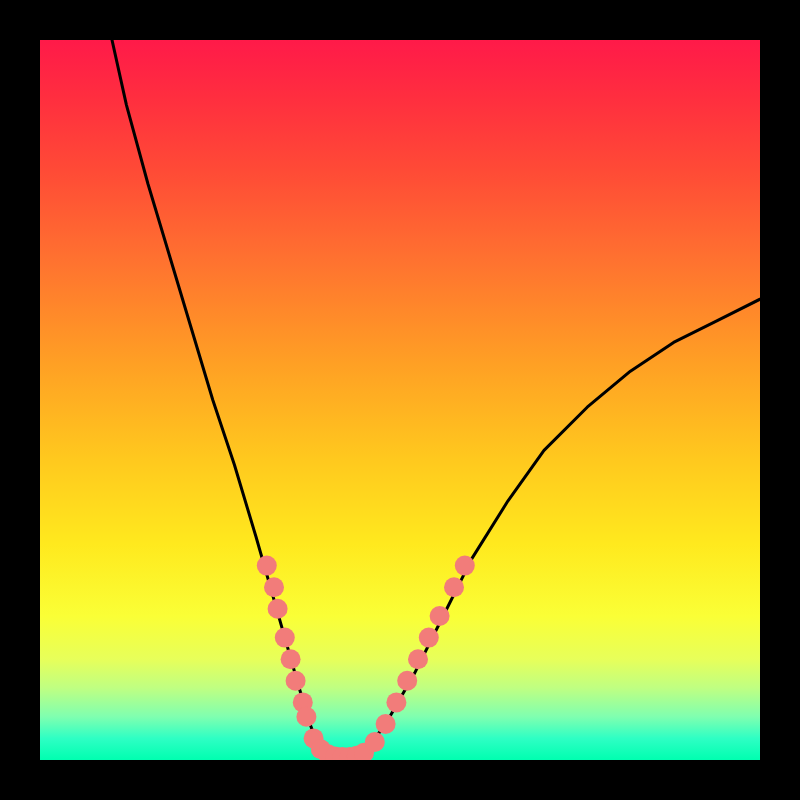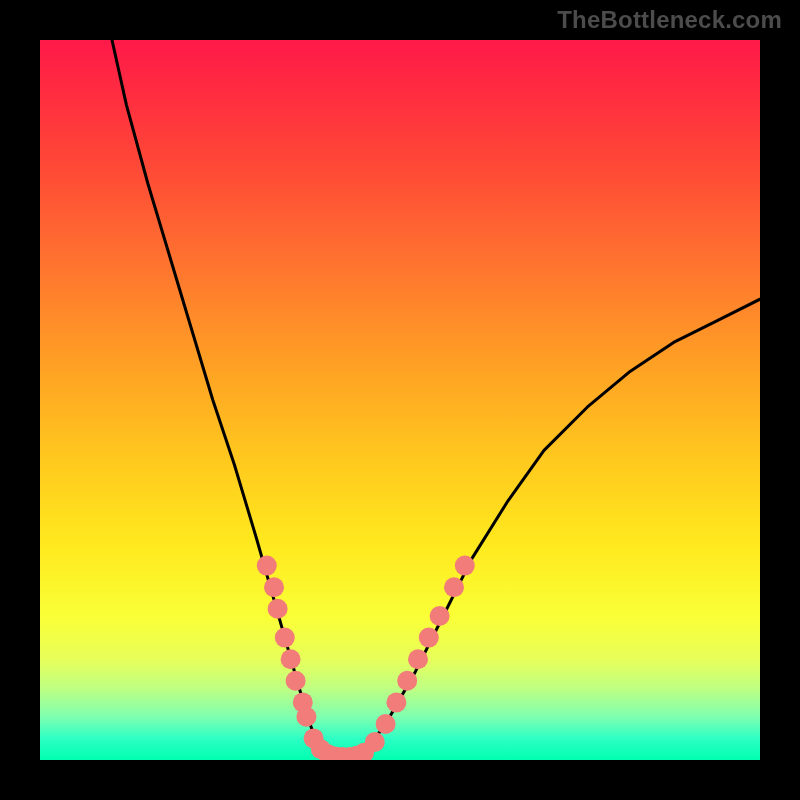--- a/index.html
+++ b/index.html
@@ -58,21 +58,20 @@
     font-size: 24px;
     font-weight: 600;
     color: #4c4c4c;
     letter-spacing: 0.2px;
   }
 </style>
 </head>
 <body>
 
 <div class="stage">
-  <div class="watermark">TheBottleneck.com</div>
   <div class="plot">
     <div class="gradient"></div>
     <svg class="curve" viewBox="0 0 720 720" preserveAspectRatio="none">
       <g id="line-group">
           <path d="M72.0 0.0 L86.4 64.8 L108.0 144.0 L129.6 216.0 L151.2 288.0 L172.8 360.0 L194.4 424.8 L216.0 496.8 L230.4 547.2 L244.8 597.6 L259.2 648.0 L270.0 684.0 L280.8 712.8 L295.2 720.0 L309.6 720.0 L324.0 712.8 L345.6 684.0 L374.4 633.6 L403.2 576.0 L432.0 518.4 L468.0 460.8 L504.0 410.4 L547.2 367.2 L590.4 331.2 L633.6 302.4 L676.8 280.8 L720.0 259.2" fill="none" stroke="#000000" stroke-width="3" stroke-linecap="round" stroke-linejoin="round"></path>
         </g>
       <g id="marker-group">
           <circle cx="226.8" cy="525.6" r="10" fill="#f27c7a"></circle>
           <circle cx="234.0" cy="547.2" r="10" fill="#f27c7a"></circle>
           <circle cx="237.6" cy="568.8" r="10" fill="#f27c7a"></circle>

